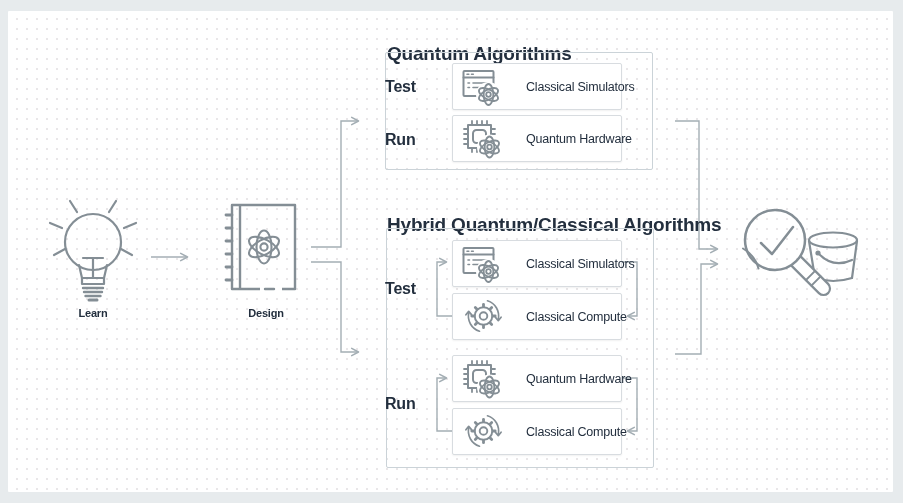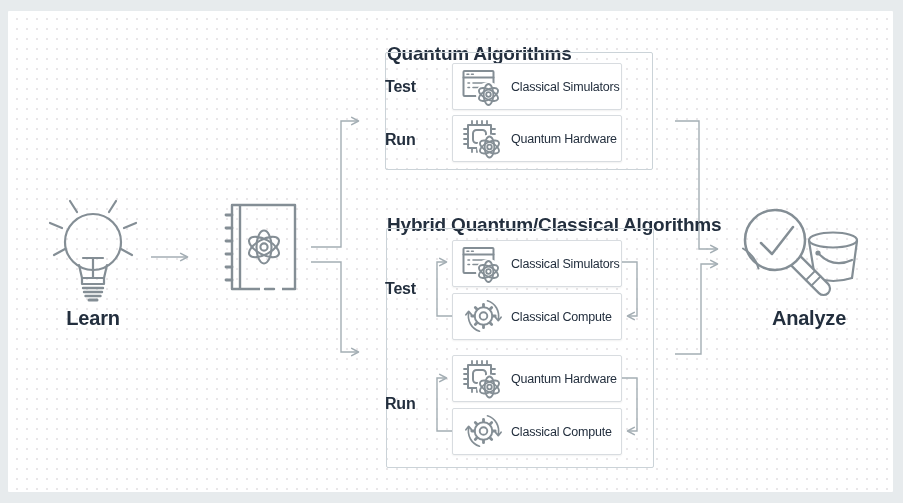--- a/index.html
+++ b/index.html
@@ -6,37 +6,37 @@
   html,body { width:903px; height:503px; }
   body { font-family:"Liberation Sans", sans-serif; background:#e7ebed; position:relative; overflow:hidden; }
   .card {
     position:absolute; left:8px; top:11px; right:10px; bottom:11px;
     background:#ffffff;
     background-image:radial-gradient(circle, #e9e6e8 1.1px, rgba(255,255,255,0) 1.4px);
     background-size:10px 10px; background-position:4px 3px;
     border-radius:1px;
   }
   .stage-label {
-    position:absolute; color:#232f3e; font-weight:bold; font-size:20px;
+    position:absolute; color:#232f3e; font-weight:bold; font-size:11px;
     text-align:center; width:120px; letter-spacing:-0.2px;
   }
   .section-title {
     position:absolute; color:#232f3e; font-weight:bold; font-size:19px; letter-spacing:-0.2px;
   }
   .section-box {
     position:absolute; border:1px solid #cbd3d8; border-radius:2px;
   }
   .node-box {
     position:absolute; width:170px; height:47px; background:#ffffff;
     border:1px solid #d8dce0; border-radius:2px;
     box-shadow:0 1px 2px rgba(0,0,0,0.06);
     display:flex; align-items:center;
   }
   .node-box .nicon { flex:0 0 auto; margin-left:8px; display:flex; }
-  .node-box .nlabel { color:#232f3e; font-size:12.5px; letter-spacing:-0.2px; margin-left:6px; white-space:nowrap; }
+  .node-box .nlabel { color:#232f3e; font-size:12.5px; letter-spacing:-0.2px; margin-left:21px; white-space:nowrap; }
   .row-label {
     position:absolute; color:#232f3e; font-weight:bold; font-size:16px;
     width:56px; letter-spacing:-0.2px;
   }
   svg.overlay { position:absolute; left:0; top:0; }
   .icon-abs { position:absolute; }
 </style>
 </head>
 <body>
 
@@ -98,20 +98,21 @@
       <rect x="44" y="90" width="22" height="4" fill="#ffffff" stroke="none"></rect>
       <path d="M49,92 H58" stroke-linecap="round"></path>
       <g stroke-width="2.1">
         <ellipse cx="48" cy="50" rx="7.5" ry="16.5"></ellipse>
         <ellipse cx="48" cy="50" rx="7.5" ry="16.5" transform="rotate(62 48 50)"></ellipse>
         <ellipse cx="48" cy="50" rx="7.5" ry="16.5" transform="rotate(-62 48 50)"></ellipse>
         <circle cx="48" cy="50" r="3.6" fill="#ffffff"></circle>
       </g>
     </svg>
   </span>
+  <div class="stage-label" style="left:198px;top:296px">Design</div>
 
   <div class="section-title" style="left:379px;top:32px">Quantum Algorithms</div>
   <div class="section-box" style="left:377px;top:41px;width:268px;height:118px"></div>
   <div class="row-label" style="left:377px;top:67px">Test</div>
   <div class="row-label" style="left:377px;top:120px">Run</div>
 
   <div class="node-box" style="left:444px;top:52px">
     <span class="nicon">
       <svg width="44" height="42" viewBox="0 0 44 42" fill="none" stroke="#848e95" stroke-width="2" stroke-linecap="round" stroke-linejoin="round">
         <rect x="2.5" y="5" width="30" height="25" rx="1"></rect>
@@ -254,15 +255,14 @@
       <path d="M85,76 Q103,82 122,76"></path>
       <circle cx="88" cy="51" r="2.6" fill="#848e95" stroke="none"></circle>
       <path d="M88,51 Q103,67 122,58"></path>
       <path d="M71.1,54.9 L98.1,81.9 A6.5,6.5 0 0 1 88.9,91.1 L61.9,64.1" fill="#ffffff"></path>
       <path d="M75.9,78.1 L85.1,68.9 M81.4,83.6 L90.6,74.4" stroke-width="2"></path>
       <circle cx="45" cy="38" r="30" stroke-width="2.5" fill="none"></circle>
       <path d="M13,46.5 A33,33 0 0 1 28.5,66.6" stroke-width="2"></path>
       <path d="M31,41 L42,52 L63,25" stroke-width="2.5"></path>
     </svg>
   </span>
-  <div class="stage-label" style="left:741px;top:296px">Analyze</div>
 
 </div>
 
 </body></html>

